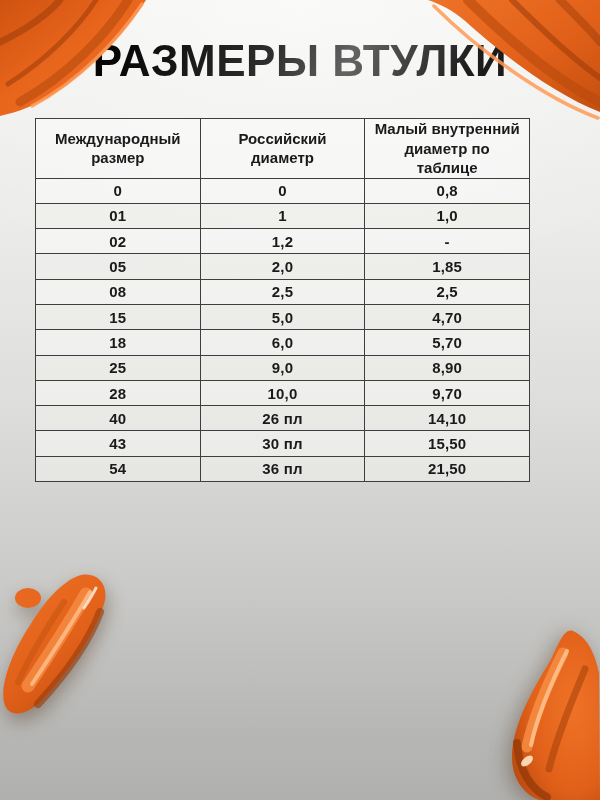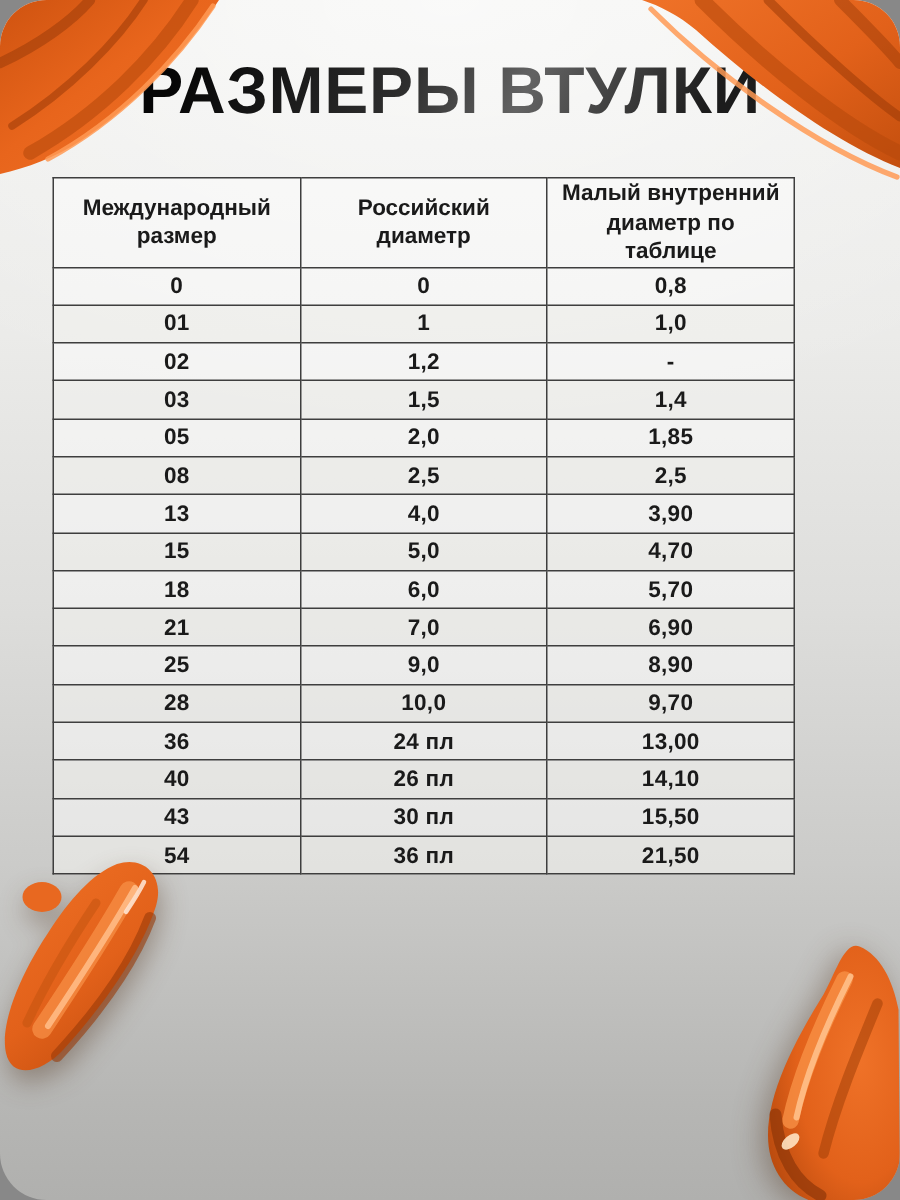--- a/index.html
+++ b/index.html
@@ -2,21 +2,20 @@
 <html><head>
 <meta charset="utf-8">
 <style>
   html,body{margin:0;padding:0;background:#888;}
   .page{
     position:relative;width:600px;height:800px;overflow:hidden;
     font-family:"Liberation Sans",sans-serif;
     background:
       radial-gradient(130% 55% at 50% 0%, rgba(255,255,255,.6), rgba(255,255,255,0) 65%),
       linear-gradient(180deg,#f2f2f0 0%,#ebebe9 28%,#dededc 50%,#cbcbc9 72%,#b6b6b4 92%,#b0b0ae 100%);
-    border-radius: 31px;
   }
   .title{
     position:absolute;top:36px;left:0;width:100%;z-index:3;
     text-align:center;font-size:44px;font-weight:bold;letter-spacing:.5px;
     color:#141414;
     background:linear-gradient(115deg,#060606 20%,#2e2e2e 45%,#636363 58%,#1c1c1c 78%);
     -webkit-background-clip:text;background-clip:text;-webkit-text-fill-color:transparent;
   }
   table.size-table{
     position:absolute;left:35px;top:118px;width:495px;z-index:2;
@@ -130,84 +129,64 @@
     <td>1</td>
     <td>1,0</td>
   </tr>
 
   <tr>
     <td>02</td>
     <td>1,2</td>
     <td>-</td>
   </tr>
 
-  <tr>
-    <td>03</td>
-    <td>1,5</td>
-    <td>1,4</td>
-  </tr>
 
 
   <tr>
     <td>05</td>
     <td>2,0</td>
     <td>1,85</td>
   </tr>
 
   <tr>
     <td>08</td>
     <td>2,5</td>
     <td>2,5</td>
   </tr>
 
 
-  <tr>
-    <td>13</td>
-    <td>4,0</td>
-    <td>3,90</td>
-  </tr>
 
   <tr>
     <td>15</td>
     <td>5,0</td>
     <td>4,70</td>
   </tr>
 
   <tr>
     <td>18</td>
     <td>6,0</td>
     <td>5,70</td>
   </tr>
 
-  <tr>
-    <td>21</td>
-    <td>7,0</td>
-    <td>6,90</td>
-  </tr>
 
 
   <tr>
     <td>25</td>
     <td>9,0</td>
     <td>8,90</td>
   </tr>
 
   <tr>
     <td>28</td>
     <td>10,0</td>
     <td>9,70</td>
   </tr>
 
 
 
-  <tr>
-    <td>36</td>
-    <td>24 пл</td>
-    <td>13,00</td>
-  </tr>
 
   <tr>
     <td>40</td>
     <td>26 пл</td>
     <td>14,10</td>
   </tr>
 
   <tr>
     <td>43</td>
     <td>30 пл</td>

